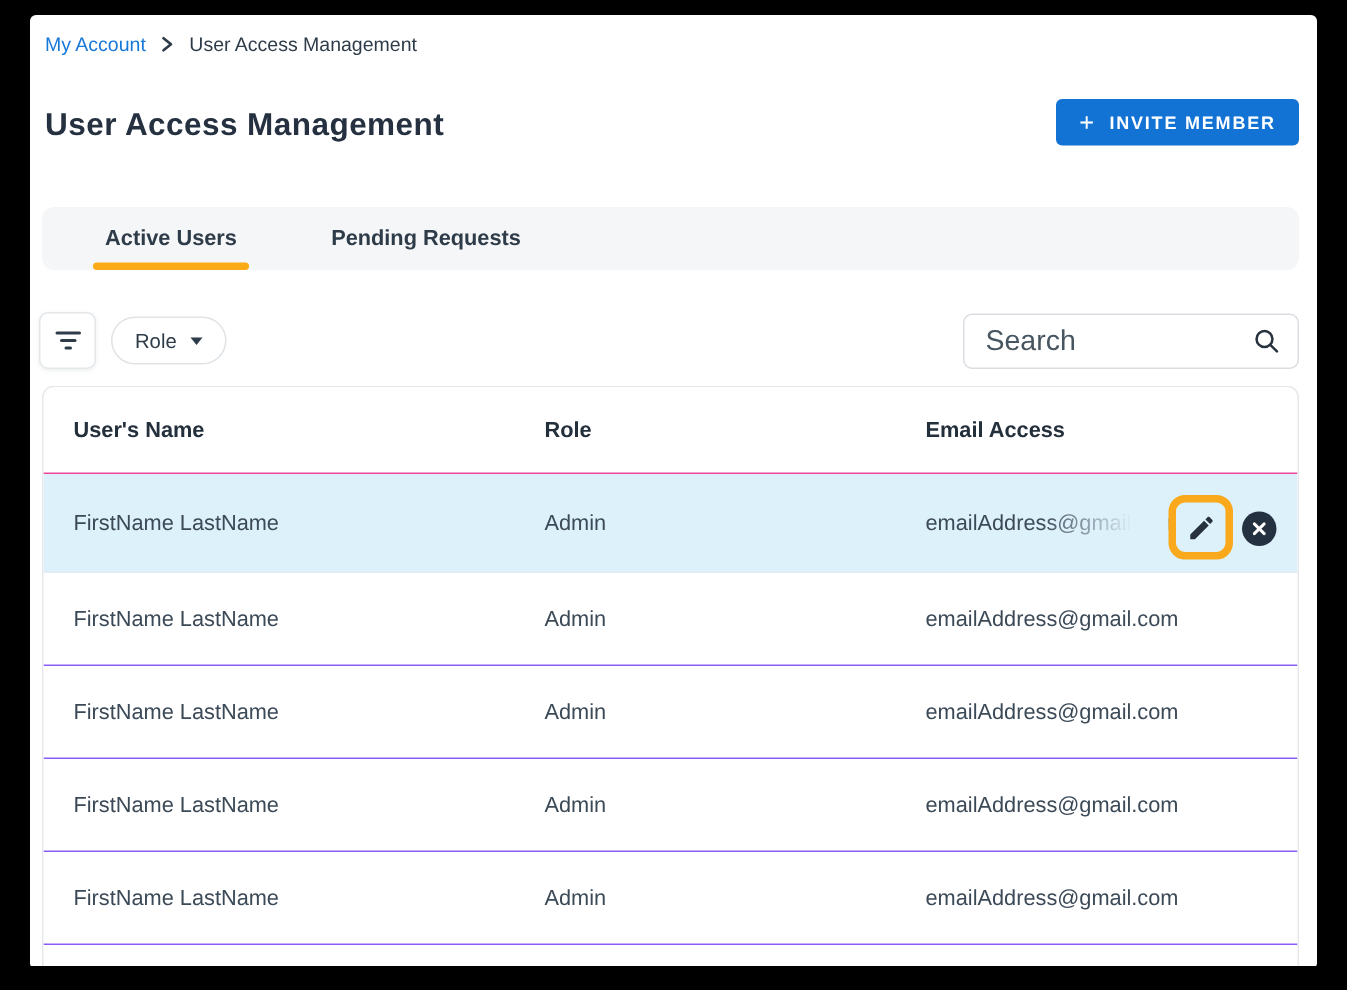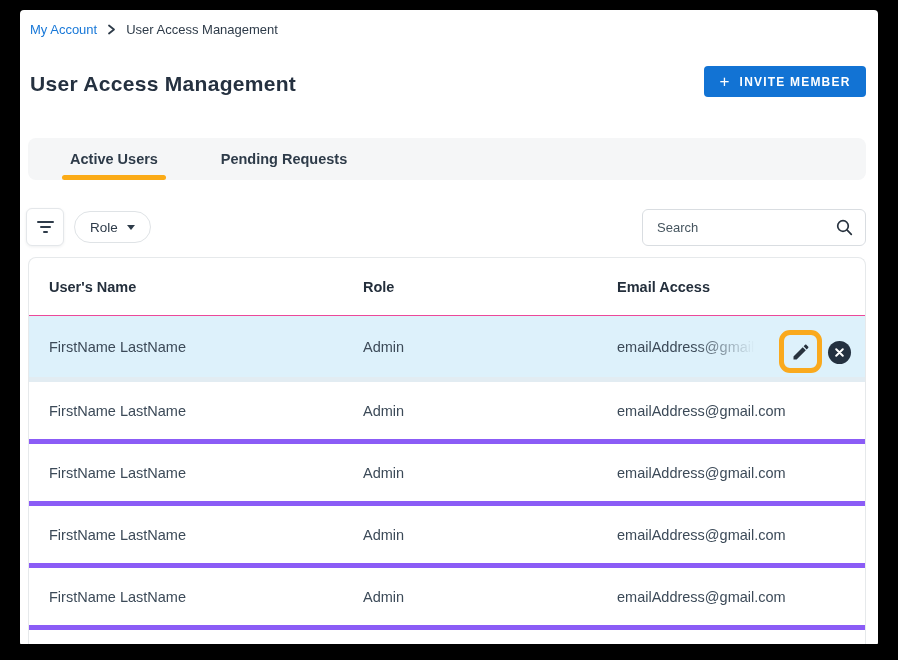--- a/index.html
+++ b/index.html
@@ -93,41 +93,41 @@
   }
 
   .search-box {
     position: absolute; left: 622px; top: 199px;
     width: 224px; height: 37px;
     background: #fff; border: 1px solid #d9dde1; border-radius: 6px;
     display: flex; align-items: center; padding: 0 12px 0 14px;
   }
   .search-input {
     flex: 1; min-width: 0; border: none; outline: none;
-    font-size: 13px; color: #701a75; background: transparent;
+    font-size: 19px; color: #701a75; background: transparent;
     font-family: "Liberation Sans", sans-serif;
   }
   .search-input::placeholder { color: #46555f; opacity: 1; }
 
   
   .table {
     position: absolute; left: 8px; top: 247px;
     width: 838px; height: 389px;
     background: #fff;
     border: 1px solid #e6e9eb; border-bottom: none;
     border-radius: 8px 8px 0 0;
     overflow: hidden;
   }
   .thead, .trow {
     display: grid; grid-template-columns: 314px 254px 1fr;
     align-items: center;
   }
   .thead { height: 58px; border-bottom: 1px solid #ec4899; }
   .th { padding-left: 20px; font-size: 14.5px; font-weight: 700; color: #242f3c; }
-  .trow { height: 62px; border-bottom: 5px solid #8b5cf6; position: relative; cursor: pointer; }
+  .trow { height: 62px; border-bottom: 1px solid #8b5cf6; position: relative; cursor: pointer; }
   .td { padding-left: 20px; font-size: 14.5px; color: #3c4a58; }
   .trow.highlight { height: 66px; background: #ddf1fb; border-bottom-color: #e2ecf2; }
   .trow.partial { height: 16px; border-bottom: none; cursor: default; }
 
   
   .email-fade { position: relative; width: 162px; overflow: hidden; white-space: nowrap; }
   .email-fade::after {
     content: ""; position: absolute; top: 0; right: 0; bottom: 0; width: 85px;
     background: linear-gradient(to right, rgba(221,241,250,0), #ddf1fb 72%);
   }

